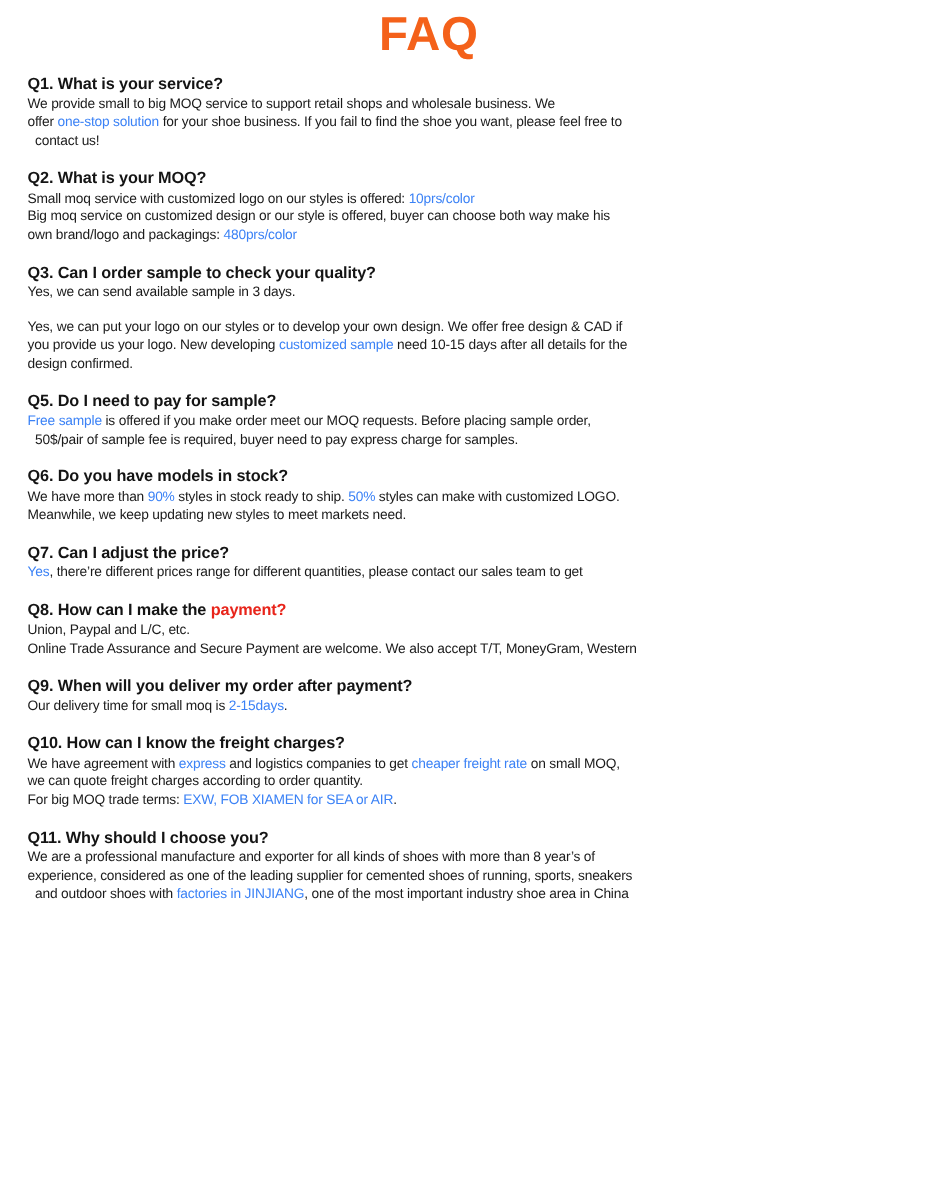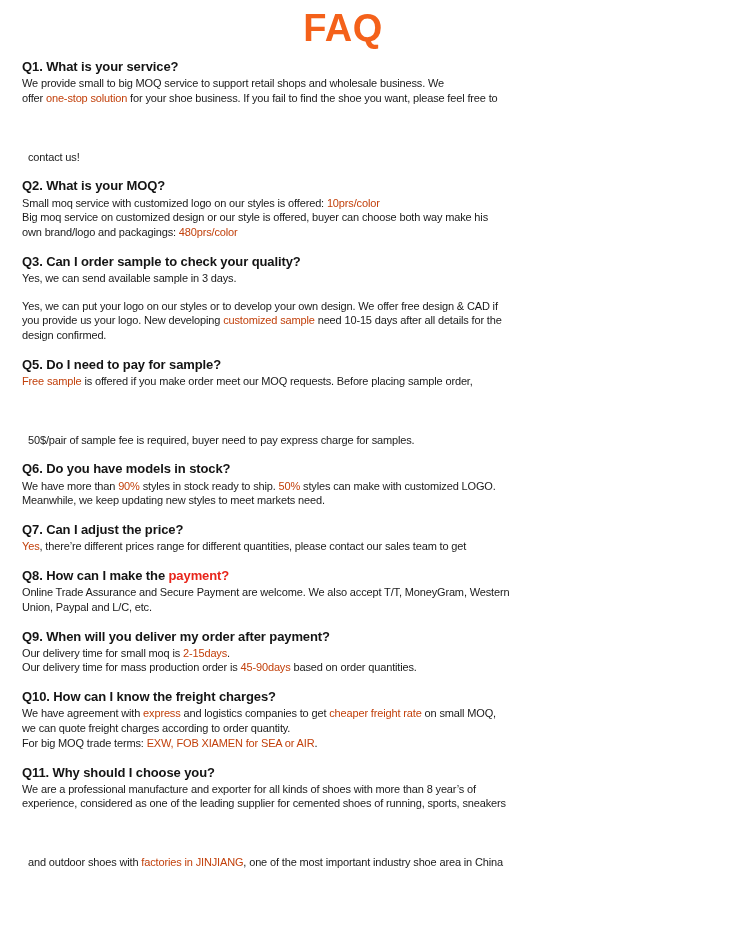--- a/index.html
+++ b/index.html
@@ -51,22 +51,22 @@
   }
   .answer {
     font-size: 11px;
     font-weight: normal;
     line-height: 1.34;
     color: #1a1a1a;
     margin: 0;
     letter-spacing: -0.15px;
   }
   .answer .ln { display: block; white-space: normal; }
-  .answer .ln.indent { text-indent: 6px; margin-top: 44px; }
-  .hl { color: #c2410c; }
+  .answer .ln.indent { text-indent: 6px; }
+  .hl { color: #3b82f6; }
   .hl-bold { color: #e8241a; font-weight: bold; }
 </style>
 </head>
 <body>
 
 <div class="page">
 
   <h1 class="faq-title">FAQ</h1>
 
   <div class="faq-body" id="faq-list">
@@ -115,29 +115,28 @@
       </div>
       <div class="qa-block">
         <div class="question">Q7. Can I adjust the price?</div>
         <div class="answer">
           <span class="ln"><span class="hl">Yes</span><span>, there’re different prices range for different quantities, please contact our sales team to get</span></span>
         </div>
       </div>
       <div class="qa-block">
         <div class="question"><span>Q8. How can I make the </span><span class="hl-bold">payment?</span></div>
         <div class="answer">
+          <span class="ln"><span>Union, Paypal and L/C, etc.</span></span>
           <span class="ln"><span>Online Trade Assurance and Secure Payment are welcome. We also accept T/T, MoneyGram, Western</span></span>
-          <span class="ln"><span>Union, Paypal and L/C, etc.</span></span>
         </div>
       </div>
       <div class="qa-block">
         <div class="question">Q9. When will you deliver my order after payment?</div>
         <div class="answer">
           <span class="ln"><span>Our delivery time for small moq is </span><span class="hl">2-15days</span><span>.</span></span>
-          <span class="ln"><span>Our delivery time for mass production order is </span><span class="hl">45-90days</span><span> based on order quantities.</span></span>
         </div>
       </div>
       <div class="qa-block">
         <div class="question">Q10. How can I know the freight charges?</div>
         <div class="answer">
           <span class="ln"><span>We have agreement with </span><span class="hl">express</span><span> and logistics companies to get </span><span class="hl">cheaper freight rate</span><span> on small MOQ,</span></span>
           <span class="ln"><span>we can quote freight charges according to order quantity.</span></span>
           <span class="ln"><span>For big MOQ trade terms: </span><span class="hl">EXW, FOB XIAMEN for SEA or AIR</span><span>.</span></span>
         </div>
       </div>

